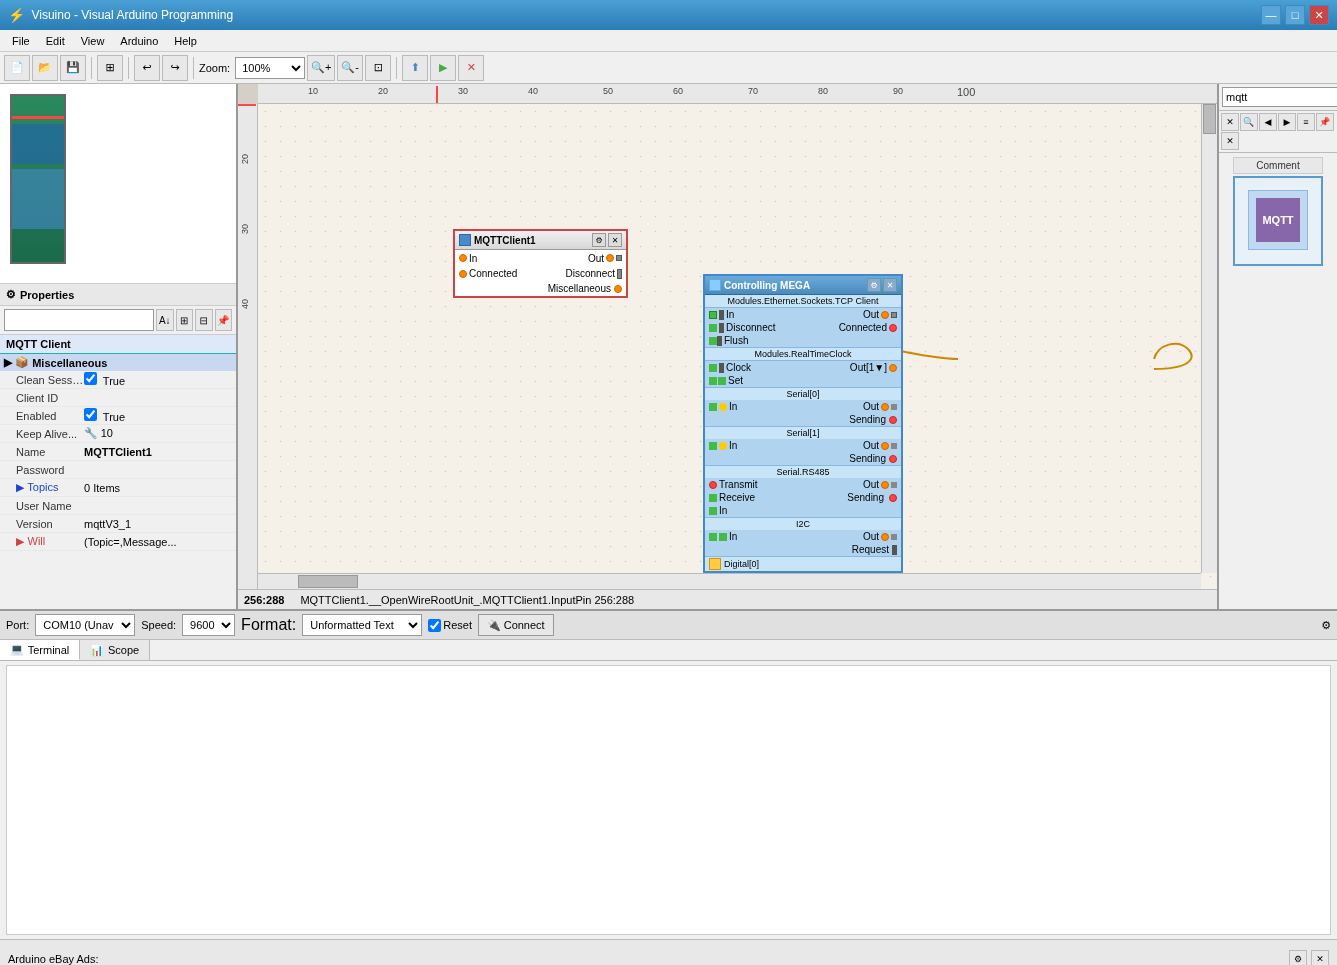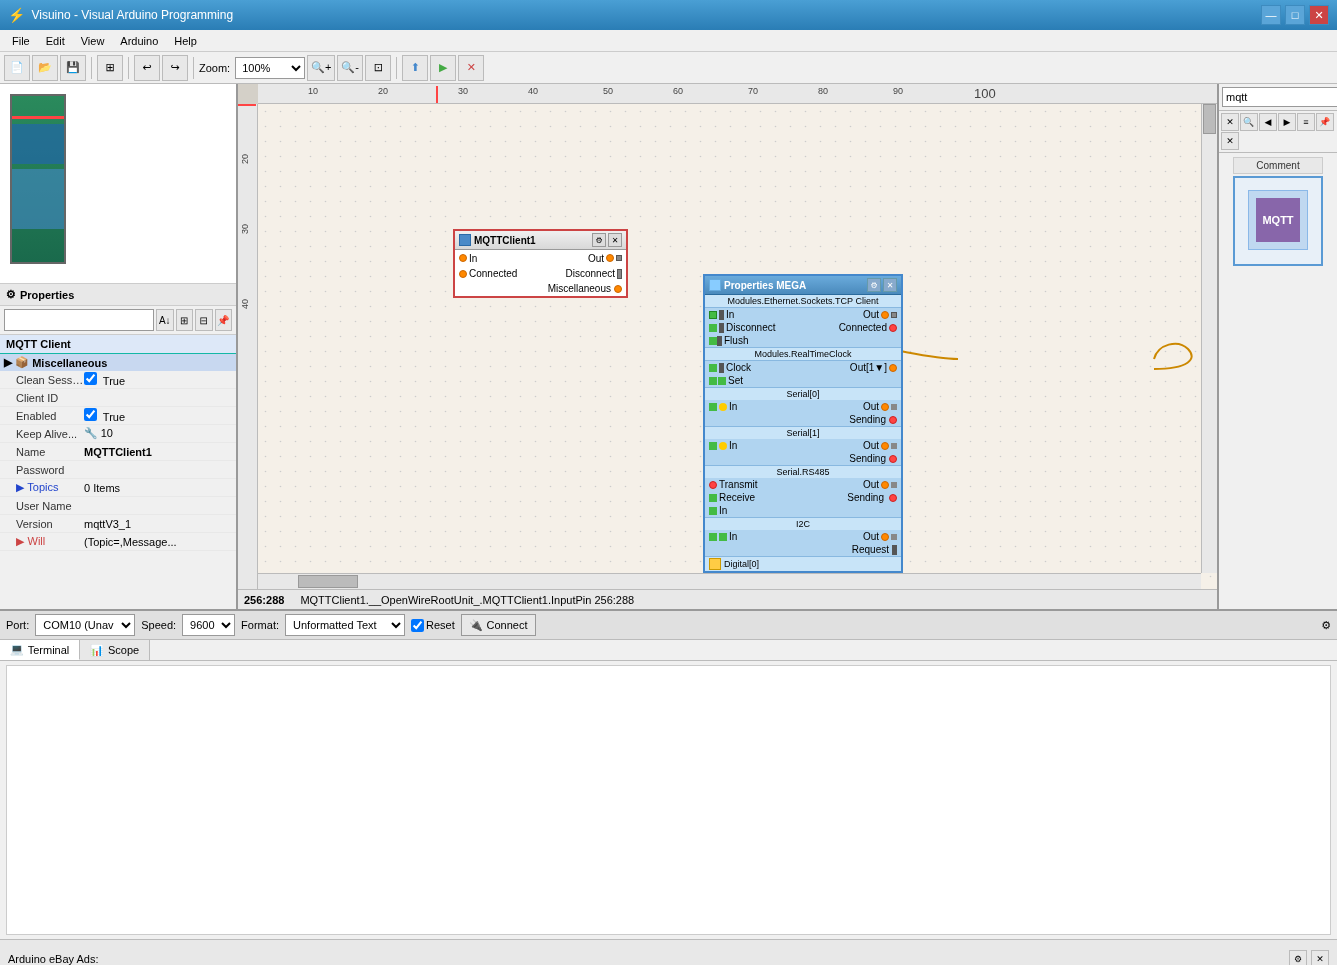--- a/index.html
+++ b/index.html
@@ -187,21 +187,21 @@
 
         <span style="position:absolute; left:50px; font-size:9px; color:#444;">10</span>
         <span style="position:absolute; left:120px; font-size:9px; color:#444;">20</span>
         <span style="position:absolute; left:200px; font-size:9px; color:#444;">30</span>
         <span style="position:absolute; left:270px; font-size:9px; color:#444;">40</span>
         <span style="position:absolute; left:345px; font-size:9px; color:#444;">50</span>
         <span style="position:absolute; left:415px; font-size:9px; color:#444;">60</span>
         <span style="position:absolute; left:490px; font-size:9px; color:#444;">70</span>
         <span style="position:absolute; left:560px; font-size:9px; color:#444;">80</span>
         <span style="position:absolute; left:635px; font-size:9px; color:#444;">90</span>
-        <span style="position:absolute; left:716px; font-size:13px; color:#444;">100</span>
+        <span style="position:absolute; left:699px; font-size:11px; color:#444;">100</span>
 
         <div style="position:absolute; left:178px; top:0; width:2px; height:18px; background:#ff4444;"></div>
       </div>
     </div>
 
     <div style="flex:1; display:flex; overflow:hidden; position:relative;">
 
       <div style="width:20px; background:#e8e8e8; border-right:1px solid #bbb; position:relative; overflow:hidden;">
         <span style="position:absolute; top:50px; left:2px; font-size:9px; color:#444; writing-mode:vertical-lr; transform:rotate(180deg);">20</span>
         <span style="position:absolute; top:120px; left:2px; font-size:9px; color:#444; writing-mode:vertical-lr; transform:rotate(180deg);">30</span>
@@ -260,21 +260,21 @@
           </div>
           <div style="display:flex; justify-content:flex-end; align-items:center; padding:2px 4px;">
             <span>Miscellaneous</span>
             <div style="width:8px;height:8px;background:#ff8800;border-radius:50%;border:1px solid #cc6600;margin-left:3px;"></div>
           </div>
         </div>
 
         <div style="position:absolute; left:445px; top:170px; width:200px; border:2px solid #4488cc; background:#b0d4f0; font-size:10px;">
           <div style="background:linear-gradient(to bottom,#6aabdc,#4a8abc); padding:2px 4px; display:flex; align-items:center; gap:3px; border-bottom:1px solid #2a6a9c; color:white;">
             <div style="width:12px;height:12px;background:#88ccff;border:1px solid #66aadd;"></div>
-            <span style="font-weight:bold;font-size:10px;">Properties MEGA</span>
+            <span style="font-weight:bold;font-size:10px;">Controlling MEGA</span>
             <div style="margin-left:auto; display:flex; gap:2px;">
               <div style="width:14px;height:14px;background:#88aacc;border:1px solid #669aaa;cursor:pointer;display:flex;align-items:center;justify-content:center;font-size:8px;color:white;">⚙</div>
               <div style="width:14px;height:14px;background:#88aacc;border:1px solid #669aaa;cursor:pointer;display:flex;align-items:center;justify-content:center;font-size:8px;color:white;">✕</div>
             </div>
           </div>
 
           <div style="background:#c8e4f8; padding:1px 4px; font-size:9px; border-bottom:1px solid #88b8e0; text-align:center;">Modules.Ethernet.Sockets.TCP Client</div>
           <div style="display:flex;justify-content:space-between;align-items:center;padding:1px 4px;">
             <div style="display:flex;align-items:center;gap:2px;">
               <div style="width:8px;height:8px;background:#44bb44;border-radius:0;border:1px solid #228822;"></div>
@@ -456,21 +456,21 @@
 
   <div style="display:flex;align-items:center;padding:3px 6px;background:#e0e0e0;border-bottom:1px solid #bbb;gap:6px;">
     <span style="font-size:11px;">Port:</span>
     <select style="height:22px;border:1px solid #999;background:white;font-size:11px;padding:0 3px;width:100px;">
       <option>COM10 (Unav</option>
     </select>
     <span style="font-size:11px;">Speed:</span>
     <select style="height:22px;border:1px solid #999;background:white;font-size:11px;padding:0 3px;">
       <option>9600</option>
     </select>
-    <span style="font-size:11px;">Format:</span>
+    <span style="font-size:16px;">Format:</span>
     <select style="height:22px;border:1px solid #999;background:white;font-size:11px;padding:0 3px;width:120px;">
       <option>Unformatted Text</option>
     </select>
     <label style="font-size:11px;display:flex;align-items:center;gap:2px;">
       <input type="checkbox" checked="" style="">
       <span>Reset</span>
     </label>
     <button style="height:22px;padding:0 8px;background:#e8e8e8;border:1px solid #999;font-size:11px;cursor:pointer;display:flex;align-items:center;gap:3px;">
       <span>🔌</span>
       <span>Connect</span>

